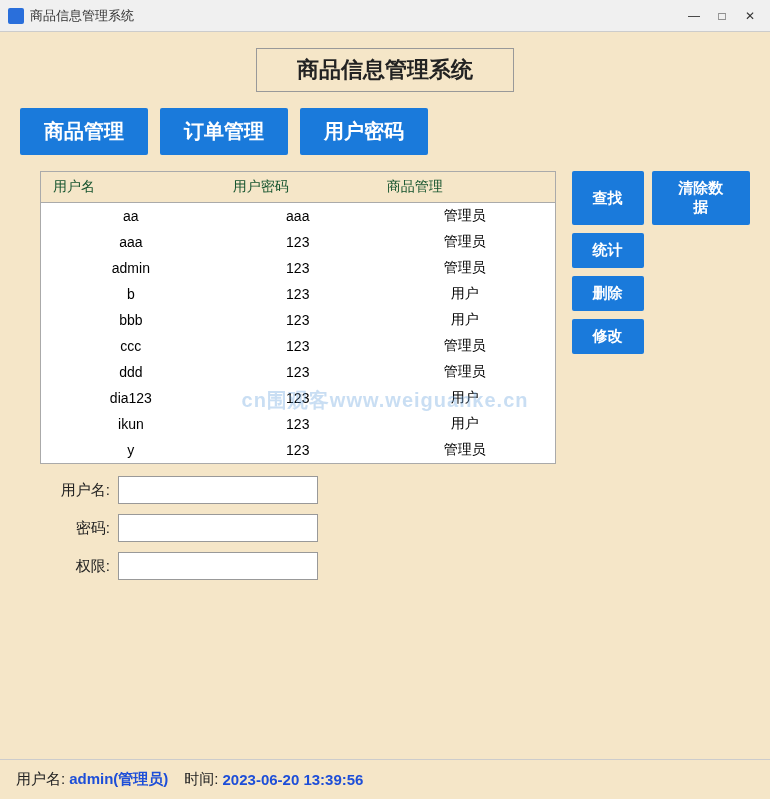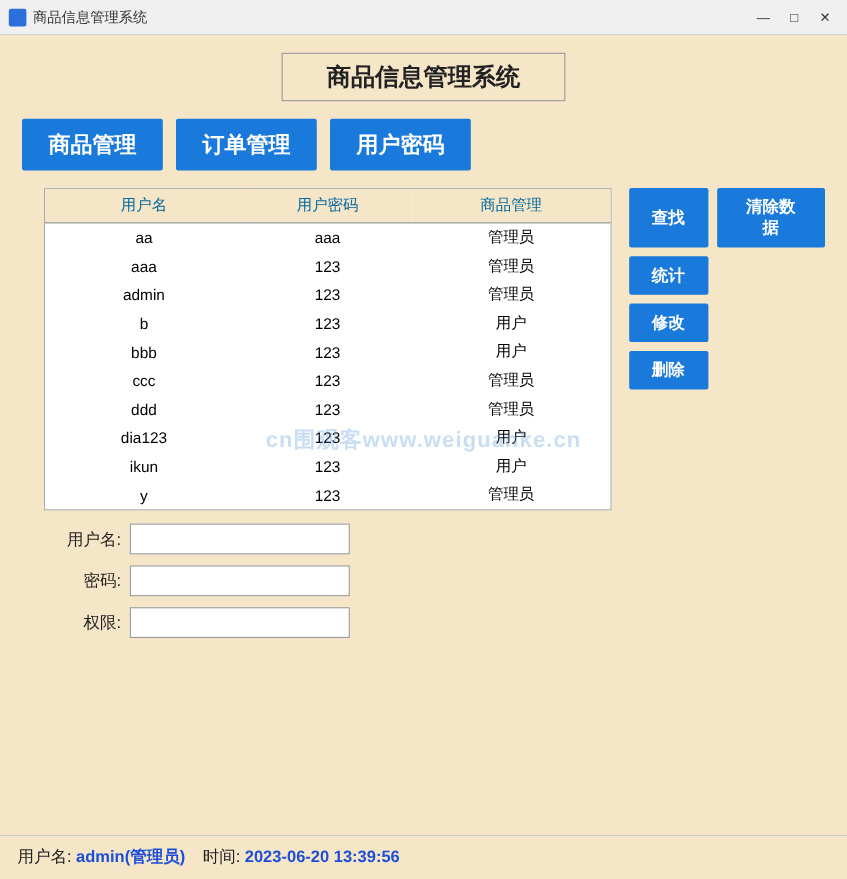--- a/index.html
+++ b/index.html
@@ -106,23 +106,23 @@
     table {
       width: 100%;
       border-collapse: collapse;
       font-size: 14px;
     }
     table thead tr {
       background: #f5e6c8;
     }
     table th {
       padding: 6px 12px;
-      text-align: center;
+      text-align: left;
       font-weight: normal;
-      color: #0369a1;
+      color: #14532d;
       border-bottom: 1px solid #aaa;
     }
     table td {
       padding: 4px 12px;
       text-align: center;
       color: #000000;
     }
     .col-name { width: 35%; }
     .col-pass { width: 30%; }
     .col-role { width: 35%; }
@@ -319,24 +319,24 @@
 
     <div class="action-buttons">
       <div class="action-row">
         <button class="action-btn">查找</button>
         <button class="action-btn">清除数据</button>
       </div>
       <div class="action-row">
         <button class="action-btn">统计</button>
       </div>
       <div class="action-row">
+        <button class="action-btn">删除</button>
+      </div>
+      <div class="action-row">
         <button class="action-btn">修改</button>
-      </div>
-      <div class="action-row">
-        <button class="action-btn">删除</button>
       </div>
     </div>
   </div>
 
   <div class="form-section">
     <div class="form-fields">
       <div class="form-row">
         <span class="form-label">用户名:</span>
         <input class="form-input" type="text" style="">
       </div>

